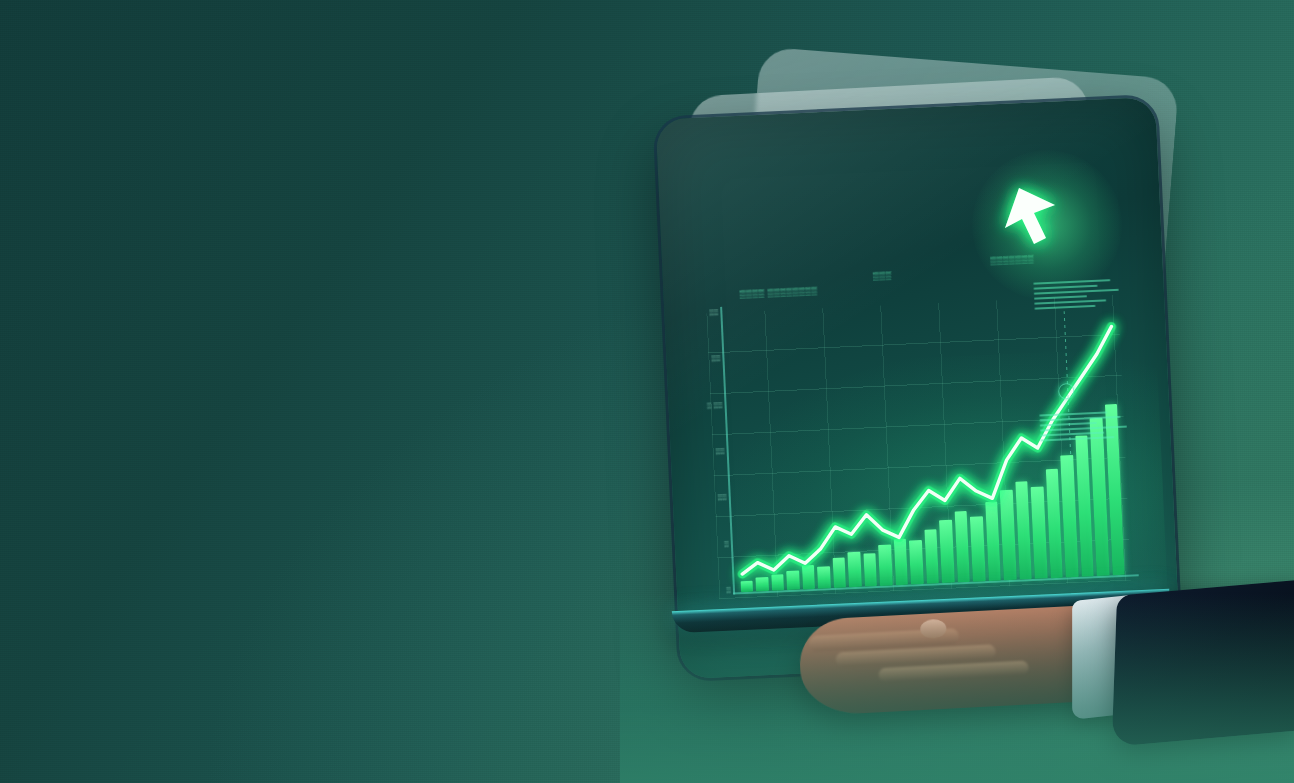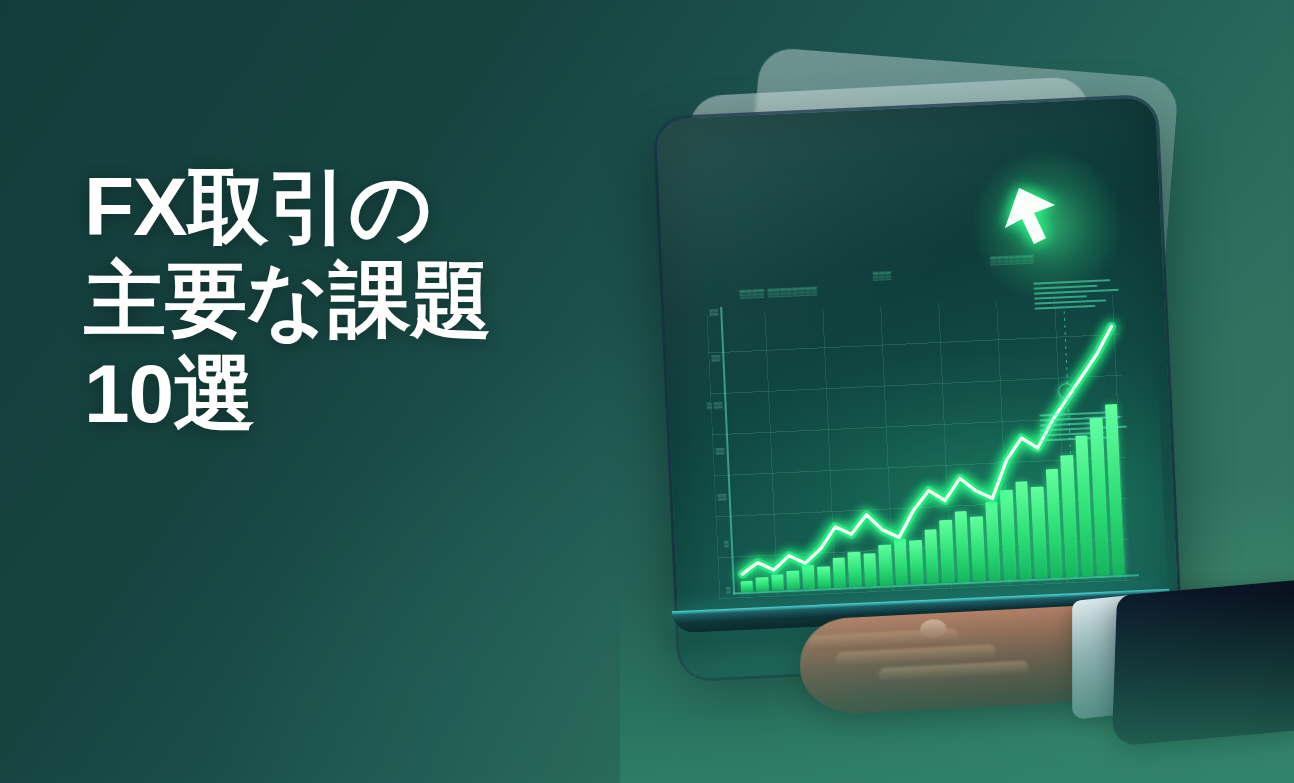--- a/index.html
+++ b/index.html
@@ -395,19 +395,16 @@
       <div class="finger f3"></div>
       <div class="thumbnail-nail"></div>
     </div>
     <div class="cuff"></div>
     <div class="sleeve"></div>
 
     <div class="scene-fade"></div>
   </div>
 
   <div class="text-col">
-    <h1 class="headline">FX取引の
-主要な課題
-10選</h1>
   </div>
 
   <div id="grain"></div>
 </div>
 
 </body></html>

